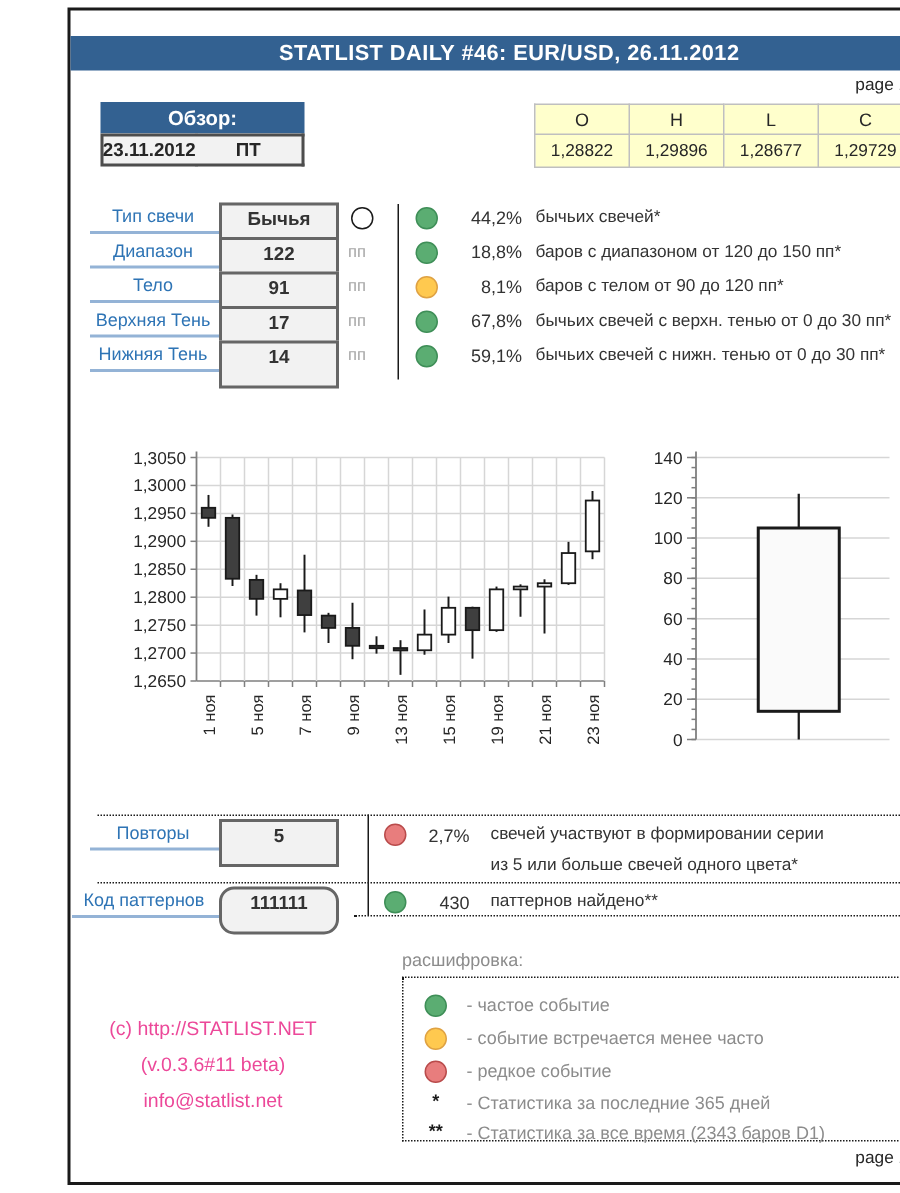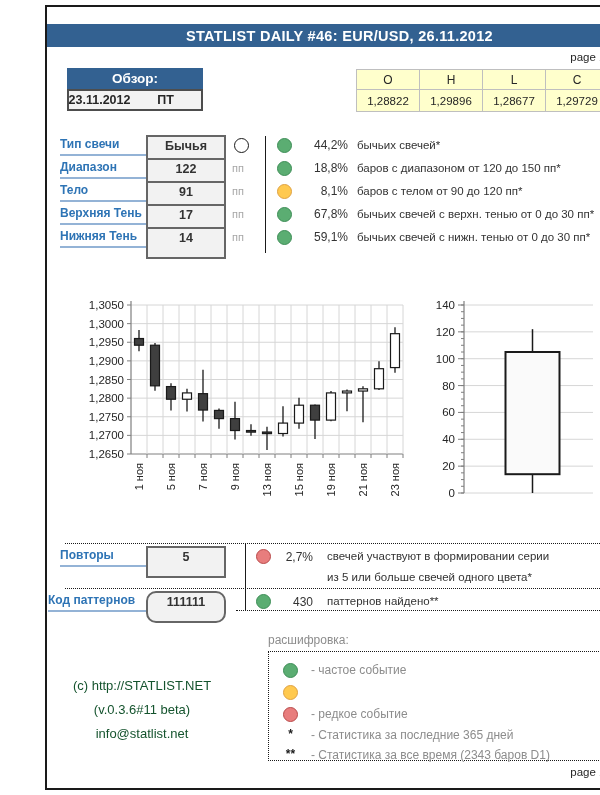--- a/index.html
+++ b/index.html
@@ -26,21 +26,21 @@
 
   
   .ohlc { position:absolute; left:316px; top:69px; border-collapse:collapse; }
   .ohlc td, .ohlc th { width:63px; border:1px solid #BFBFBF; background:#FFFFCC; text-align:center;
     font-size:12px; color:#262626; font-weight:normal; }
   .ohlc th { height:20px; }
   .ohlc td { height:22px; font-size:11.5px; }
 
   
   .stat-row { position:absolute; left:0; width:600px; height:23px; }
-  .lbl { position:absolute; left:20px; width:86px; height:21px; text-align:left; font-weight:bold;
+  .lbl { position:absolute; left:20px; width:86px; height:21px; text-align:center; font-weight:normal;
     font-size:12px; color:#2E74B5; line-height:19px; border-bottom:2px solid #94B3D6; padding-right:2px; white-space:nowrap; }
   .lbl.wide { left:8px; width:98px; }
   .vbox { position:absolute; left:106px; width:80px; height:32px; background:#F2F2F2; border:2px solid #666;
     text-align:center; font-weight:bold; font-size:12.5px; color:#333; line-height:18px; }
   .unit { position:absolute; left:192px; top:4px; font-size:11px; color:#A6A6A6; }
   .circle { width:15px; height:15px; border-radius:50%; position:absolute; top:3px; }
   .circle.white  { background:#fff; border:1.6px solid #1a1a1a; }
   .circle.green  { background:#5BAD72; border:1.4px solid #3E8E57; }
   .circle.yellow { background:#FFC94F; border:1.4px solid #DFA243; }
   .circle.red    { background:#E87D7D; border:1.4px solid #B94B4B; }
@@ -63,21 +63,21 @@
   .legend-title { position:absolute; left:228px; top:633px; font-size:12px; color:#8C8C8C; }
   .legend-box { position:absolute; left:228px; top:651px; width:345px; height:110px; border:1.5px dotted #1a1a1a; }
   .legend-item { position:absolute; left:0; width:345px; height:20px; }
   .legend-item .circle { left:14px; top:2px; }
   .legend-item .star { position:absolute; left:14px; top:1px; width:15px; text-align:center;
     font-weight:bold; font-size:12px; color:#1a1a1a; }
   .legend-item .ltext { position:absolute; left:42px; top:2px; font-size:12px; color:#8C8C8C; white-space:nowrap; }
 
   
   .footer { position:absolute; left:12px; top:678px; width:180px; text-align:center; }
-  .footer div { font-size:13px; color:#14532d; margin-bottom:9px; }
+  .footer div { font-size:13px; color:#ec4899; margin-bottom:9px; }
   .footer .link { cursor:pointer; }
 </style>
 </head>
 <body>
 
 <div class="page">
   <div class="frame"></div>
 
   <div class="header-bar">
     <span>STATLIST DAILY #46: EUR/USD, 26.11.2012</span>
@@ -334,20 +334,21 @@
   <div class="pat-desc" style="top:595px;">паттернов найдено**</div>
 
   <div class="legend-title">расшифровка:</div>
   <div class="legend-box">
     <div class="legend-item" style="top:9px">
       <div class="circle green"></div>
       <div class="ltext">- частое событие</div>
     </div>
     <div class="legend-item" style="top:31px">
       <div class="circle yellow"></div>
+      <div class="ltext">- событие встречается менее часто</div>
     </div>
     <div class="legend-item" style="top:53px">
       <div class="circle red"></div>
       <div class="ltext">- редкое событие</div>
     </div>
     <div class="legend-item" style="top:74px">
       <div class="star">*</div>
       <div class="ltext">- Статистика за последние 365 дней</div>
     </div>
     <div class="legend-item" style="top:94px">

